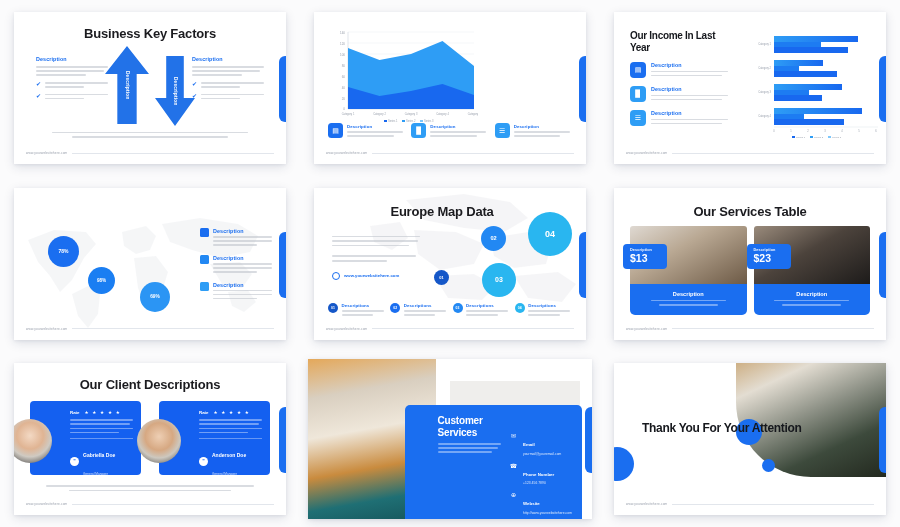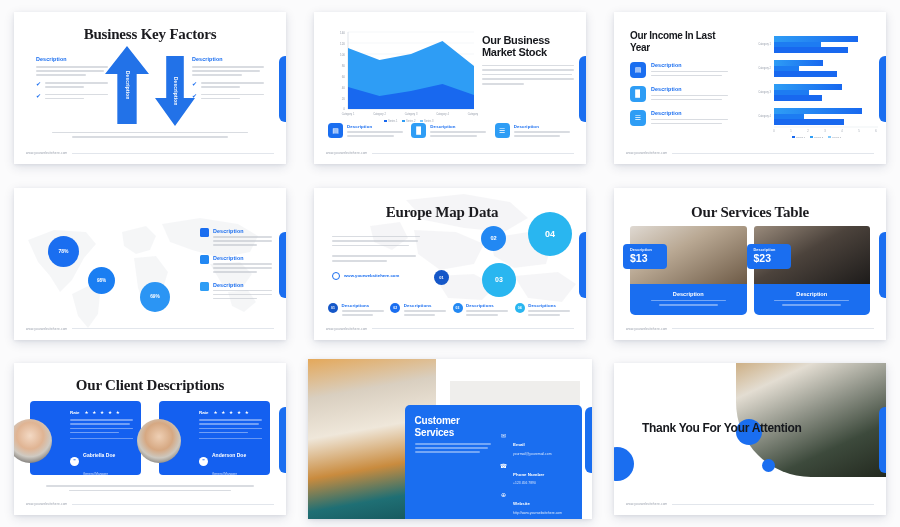--- a/index.html
+++ b/index.html
@@ -30,23 +30,22 @@
     width:12px; height:66px;
     background:#1a6ef0; border-radius:8px;
   }
   .footer {
     position:absolute; left:12px; right:12px; bottom:9px;
     display:flex; align-items:center; gap:5px;
   }
   .footer .url { font-size:3.2px; color:#9aa1ad; letter-spacing:.15px; white-space:nowrap;}
   .footer .rule { flex:1; height:1px; background:#e2e6ec; }
   .title {
-    font-size:15px; font-weight:bold; color:#1b1b1f; letter-spacing:-.2px;
+    font-size:13px; font-weight:bold; color:#1b1b1f; letter-spacing:-.2px;
     text-align:center;
-    font-family:Liberation Serif, serif;
   }
   .blurline { background:#b9bfc9; height:1.6px; border-radius:1px; opacity:.55; }
   .blurline.wt { background:rgba(255,255,255,.72); }
   .desc-h { font-size:5.4px; font-weight:bold; color:#1a6ef0; letter-spacing:.1px; }
   .desc-h.sm { font-size:4.4px; }
 
   
   .s1-title { position:absolute; top:14px; left:0; right:0; }
   .s1-col { position:absolute; top:44px; width:72px; }
   .s1-col.l { left:22px; }
@@ -170,21 +169,21 @@
 
   
   .s8-photo { position:absolute; left:0; top:0; width:45%; height:100%;
     background-size:cover; background-position:center;}
   .s8-map { position:absolute; right:12px; top:22px; width:130px; height:62px;
     background:#efeeec; }
   .s8-panel { position:absolute; left:34%; top:46px; right:10px; background:#1a6ef0;
     border-radius:5px; padding:10px 10px 11px; display:flex; gap:8px;}
   .s8-panel h2 { color:#fff; font-size:10px; font-weight:bold; line-height:1.14; letter-spacing:-.2px;}
   .s8-panel .para { margin-top:5px; display:flex; flex-direction:column; gap:2.6px; }
-  .s8-left { flex:1.05; }
+  .s8-left { flex:1.05;margin-left:23px; }
   .s8-right { flex:1; display:flex; flex-direction:column; gap:6px; padding-top:17px;}
   .c-row { display:flex; gap:5px; align-items:flex-start; }
   .c-icon { width:9px;height:9px;flex:none;color:#fff;font-size:6px;line-height:9px;text-align:center;}
   .c-lbl { color:#fff; font-size:4.4px; font-weight:bold; }
   .c-val { font-size:3.3px; color:rgba(255,255,255,.85); margin-top:1.5px; letter-spacing:.05px;}
 
   
   .s9-photo { position:absolute; right:0; top:-6px; width:150px; height:120px;
     background-size:cover; background-position:center;
     border-radius:0 0 0 75px; }
@@ -313,30 +312,20 @@
             <rect x="56" y="96" width="3" height="2" fill="#1868ef"></rect>
               <text x="60" y="98.3">Series 1</text>
             <rect x="74" y="96" width="3" height="2" fill="#2e9df5"></rect>
               <text x="78" y="98.3">Series 2</text>
             <rect x="92" y="96" width="3" height="2" fill="#7fc7fa"></rect>
               <text x="96" y="98.3">Series 3</text>
           </g>
         </svg>
       </div>
 
-      <div class="s2-right">
-        <h2>Our Business Market Stock</h2>
-        <div class="para">
-          <div class="blurline" style="width:100%"></div>
-            <div class="blurline" style="width:100%"></div>
-          <div class="blurline" style="width:98%"></div>
-            <div class="blurline" style="width:100%"></div>
-          <div class="blurline" style="width:46%"></div>
-        </div>
-      </div>
 
       <div class="s2-cards">
         <div class="s2-card">
           <div class="icobox">▤</div>
           <div class="txt">
             <div class="desc-h sm">Description</div>
             <div class="blurline" style="width:96%"></div>
               <div class="blurline" style="width:80%"></div>
           </div>
         </div>

